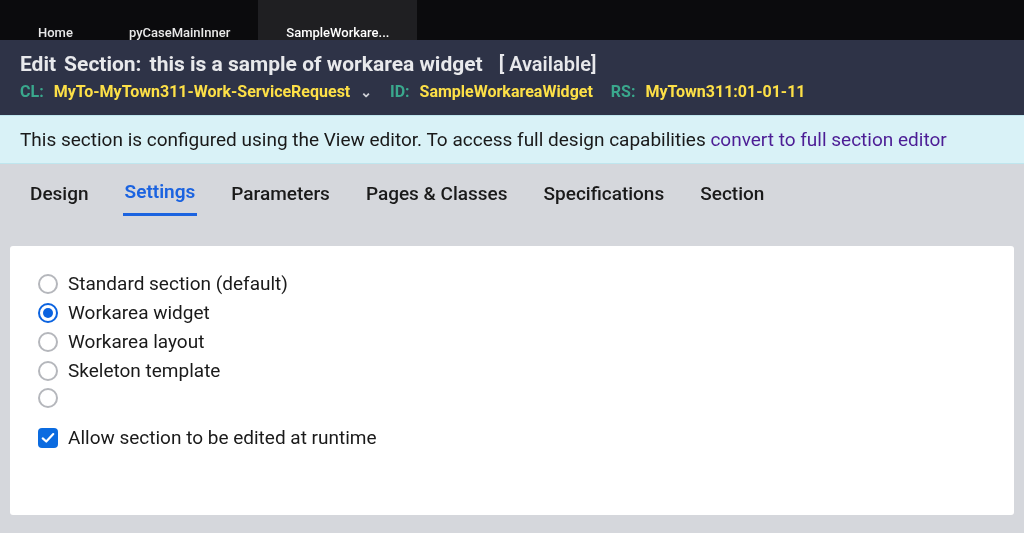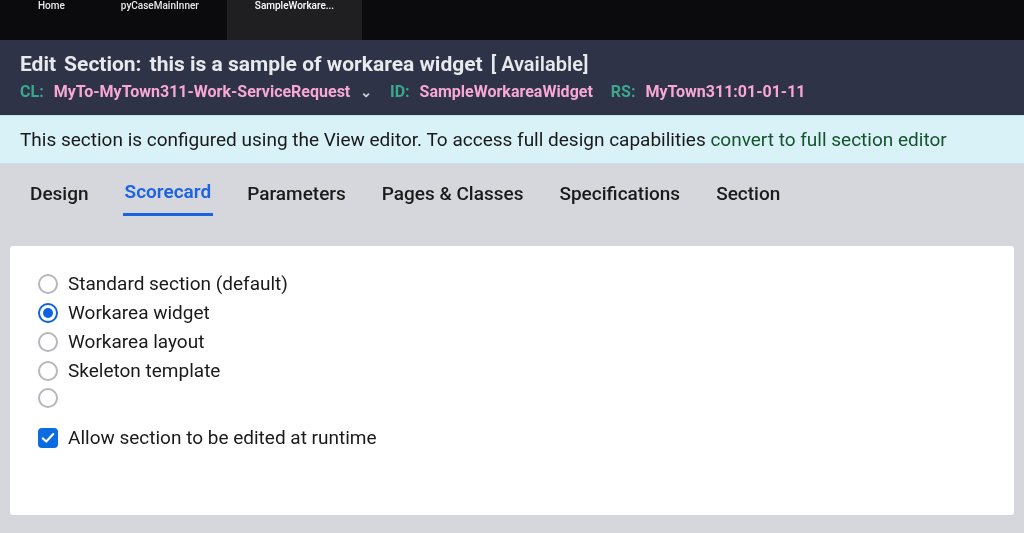--- a/index.html
+++ b/index.html
@@ -15,24 +15,24 @@
   
   .tabbar {
     display: flex;
     align-items: stretch;
     background: #0b0b0d;
     height: 40px;
     padding-left: 10px;
   }
   .tab {
     display: flex;
-    align-items: flex-start;
+    align-items: flex-end;
     padding: 0 28px;
     color: #e8e8e8;
-    font-size: 10px;
+    font-size: 13px;
     font-weight: 500;
     cursor: pointer;
   }
   .tab.active {
     background: #1f1f22;
     color: #fff;
   }
 
   
   .header {
@@ -41,49 +41,49 @@
     padding: 12px 20px 14px 20px;
   }
   .header-title {
     font-size: 21px;
     font-weight: 700;
     display: flex;
     align-items: baseline;
     gap: 8px;
   }
   .header-title .edit { font-weight: 700; }
-  .header-title .avail { font-weight: 600; font-size: 20px; }
+  .header-title .avail { font-weight: 600; font-size: 20px; margin-left: 8px; }
   .header-meta {
     margin-top: 6px;
     display: flex;
     align-items: center;
     gap: 18px;
     font-size: 16px;
     font-weight: 700;
   }
   .meta-label { color: #3aa88d; font-weight: 700; margin-right: 6px; }
-  .meta-value { color: #f9a8d4; margin-top: 25px; }
+  .meta-value { color: #fde047; margin-top: 25px; }
   .chevron {
     display: inline-block;
     margin-left: 6px;
     font-size: 14px;
     color: #cfd1d7;
   }
 
   
   .banner {
     background: #d9f2f7;
     border-top: 1px solid #bfe6ee;
     border-bottom: 1px solid #bfe6ee;
     padding: 12px 20px;
     font-size: 19px;
     color: #1a1a1a;
   }
   .banner a {
-    color: #14532d;
+    color: #4c1d95;
     text-decoration: none;
     cursor: pointer;
   }
 
   
   .subtabs {
     display: flex;
     align-items: center;
     gap: 32px;
     padding: 10px 24px 0 28px;
@@ -191,21 +191,21 @@
   </div>
 </div>
 
 <div class="banner">
   <span>This section is configured using the View editor. To access full design capabilities</span>
   <a>convert to full section editor</a>
 </div>
 
 <div class="subtabs">
   <div class="subtab"><span>Design</span></div>
-  <div class="subtab active"><span>Scorecard</span></div>
+  <div class="subtab active"><span>Settings</span></div>
   <div class="subtab"><span>Parameters</span></div>
   <div class="subtab"><span>Pages &amp; Classes</span></div>
   <div class="subtab"><span>Specifications</span></div>
   <div class="subtab"><span>Section</span></div>
 </div>
 
 <div class="card">
   <div class="radio-row">
     <span class="radio"></span>
     <span>Standard section (default)</span>

